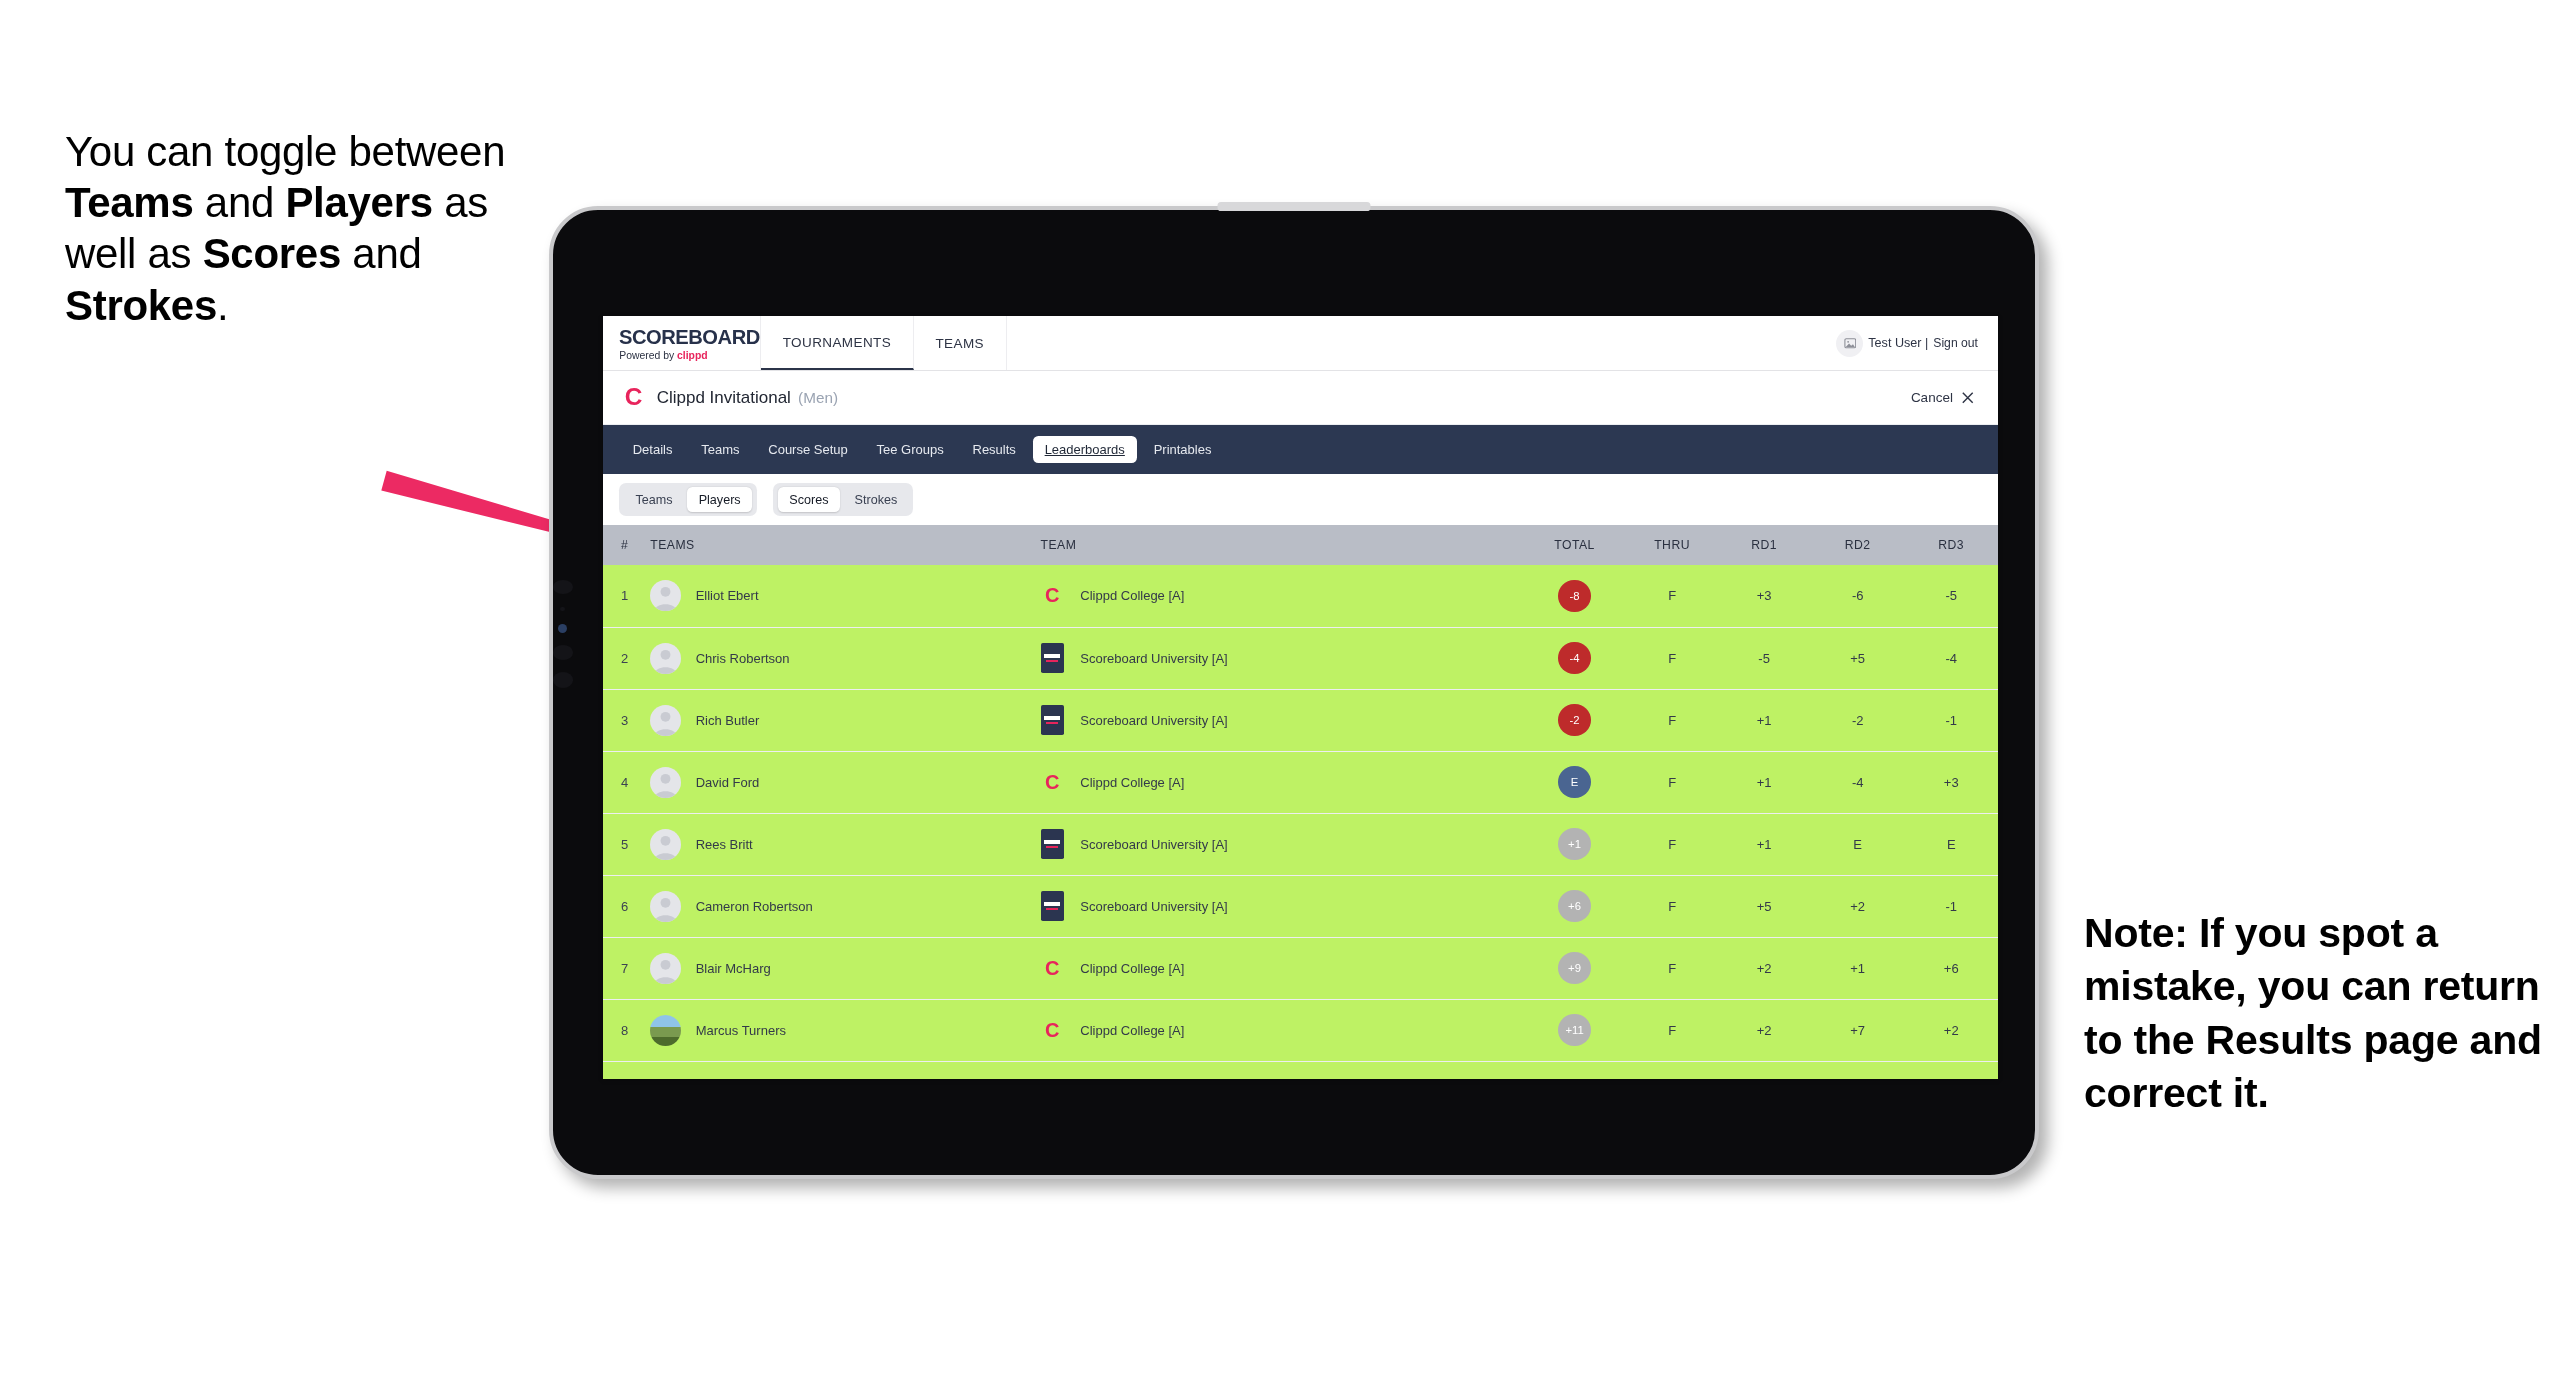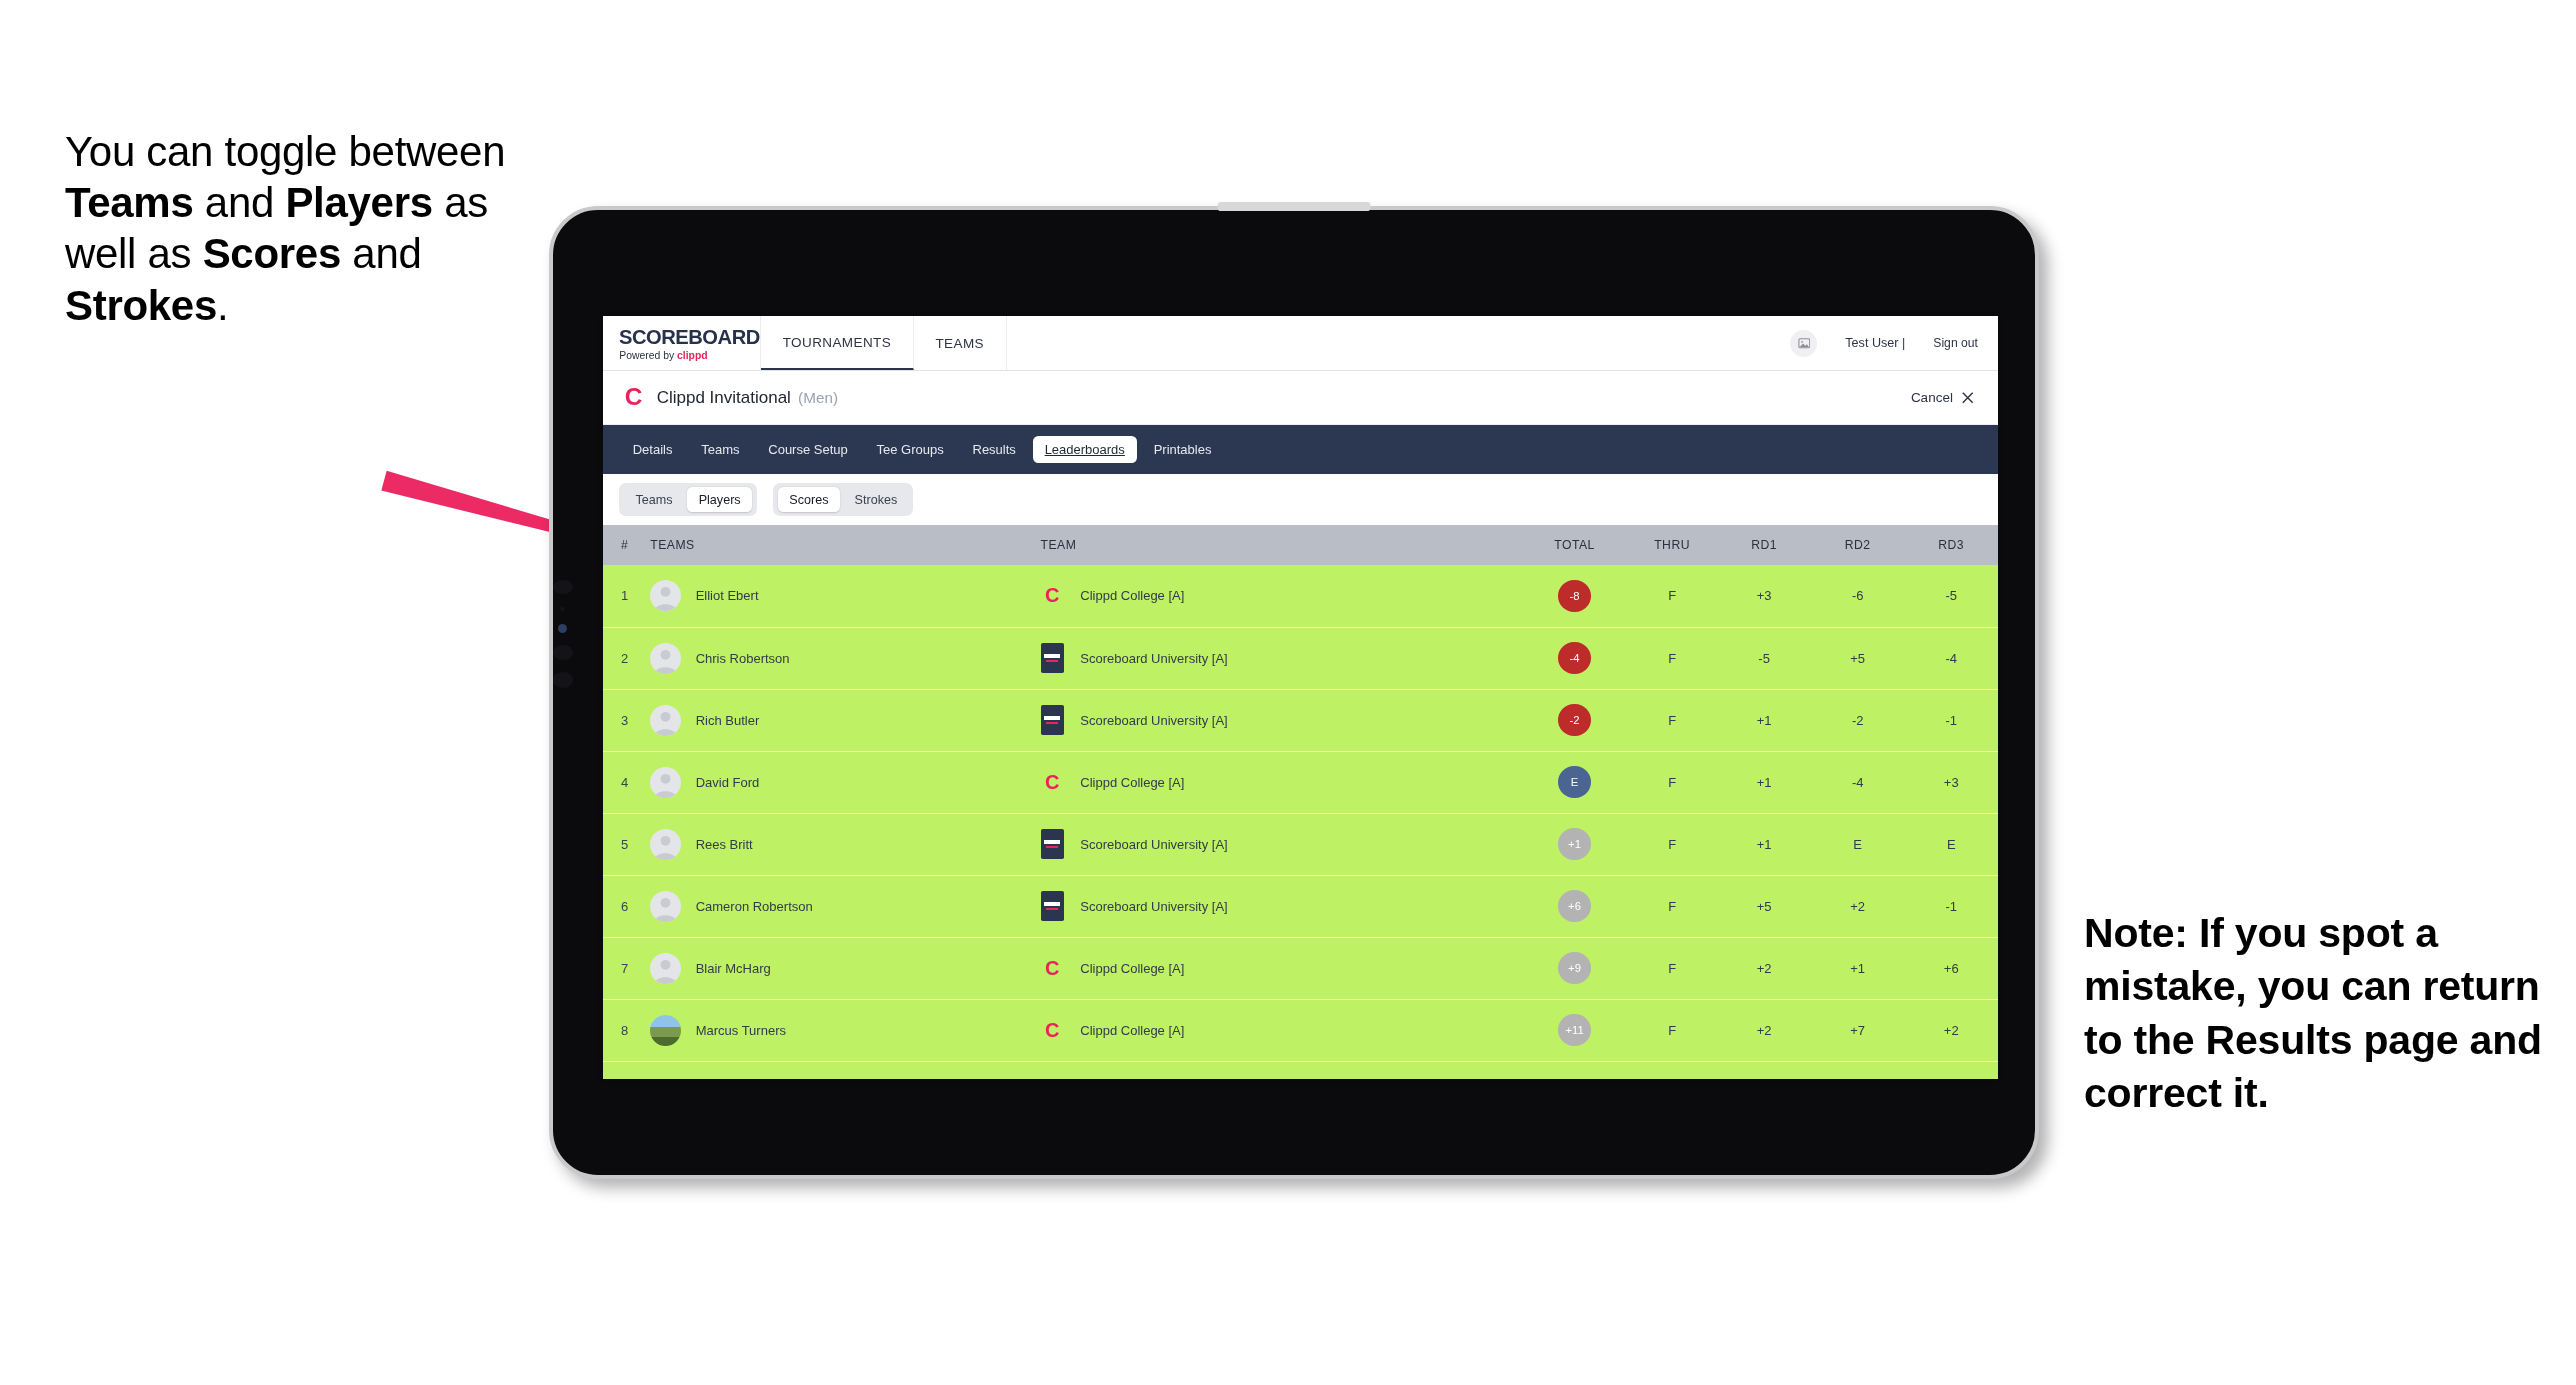--- a/index.html
+++ b/index.html
@@ -68,21 +68,21 @@
   .brand .bname { font-size: 21px; font-weight: 700; color: #27314a;
                   letter-spacing: -0.5px; font-family: "Liberation Sans", sans-serif;
                   transform: scaleX(0.96); transform-origin: left; }
   .brand .bsub { font-size: 10.4px; color: #2b3142; margin-top: 0.9px; }
   .brand .bsub em { color: #e8245c; font-style: normal; font-weight: 700; }
 
   .navtab { padding: 0 21.7px; display: flex; align-items: center; font-size: 13.5px;
             color: #2e3445; letter-spacing: 0.4px; border-right: 0.9px solid #ededf0; }
   .navtab.active { border-bottom: 2.7px solid #2b3449; }
 
-  .topright { margin-left: auto; display: flex; align-items: center; gap: 28px; padding-right: 20px; }
+  .topright { margin-left: auto; display: flex; align-items: center; gap: 5px; padding-right: 20px; }
   .avatar-sq { width: 27px; height: 27px; border-radius: 50%; background: #f0f0f3;
                display: flex; align-items: center; justify-content: center; }
   .topright .user { font-size: 12.6px; color: #2e3445; }
   .topright .signout { font-size: 12.2px; color: #2e3445; }
 
   
   .tour-head { height: 54px; display: flex; align-items: center; padding: 0 23.5px 0 21.7px;
                background: #fff; border-bottom: 0.9px solid #eceef1; }
   .clogo { font-size: 24.4px; font-weight: 800; color: #e8245c; line-height: 1;
            margin-right: 14.4px; font-family: "Liberation Sans", sans-serif; }

